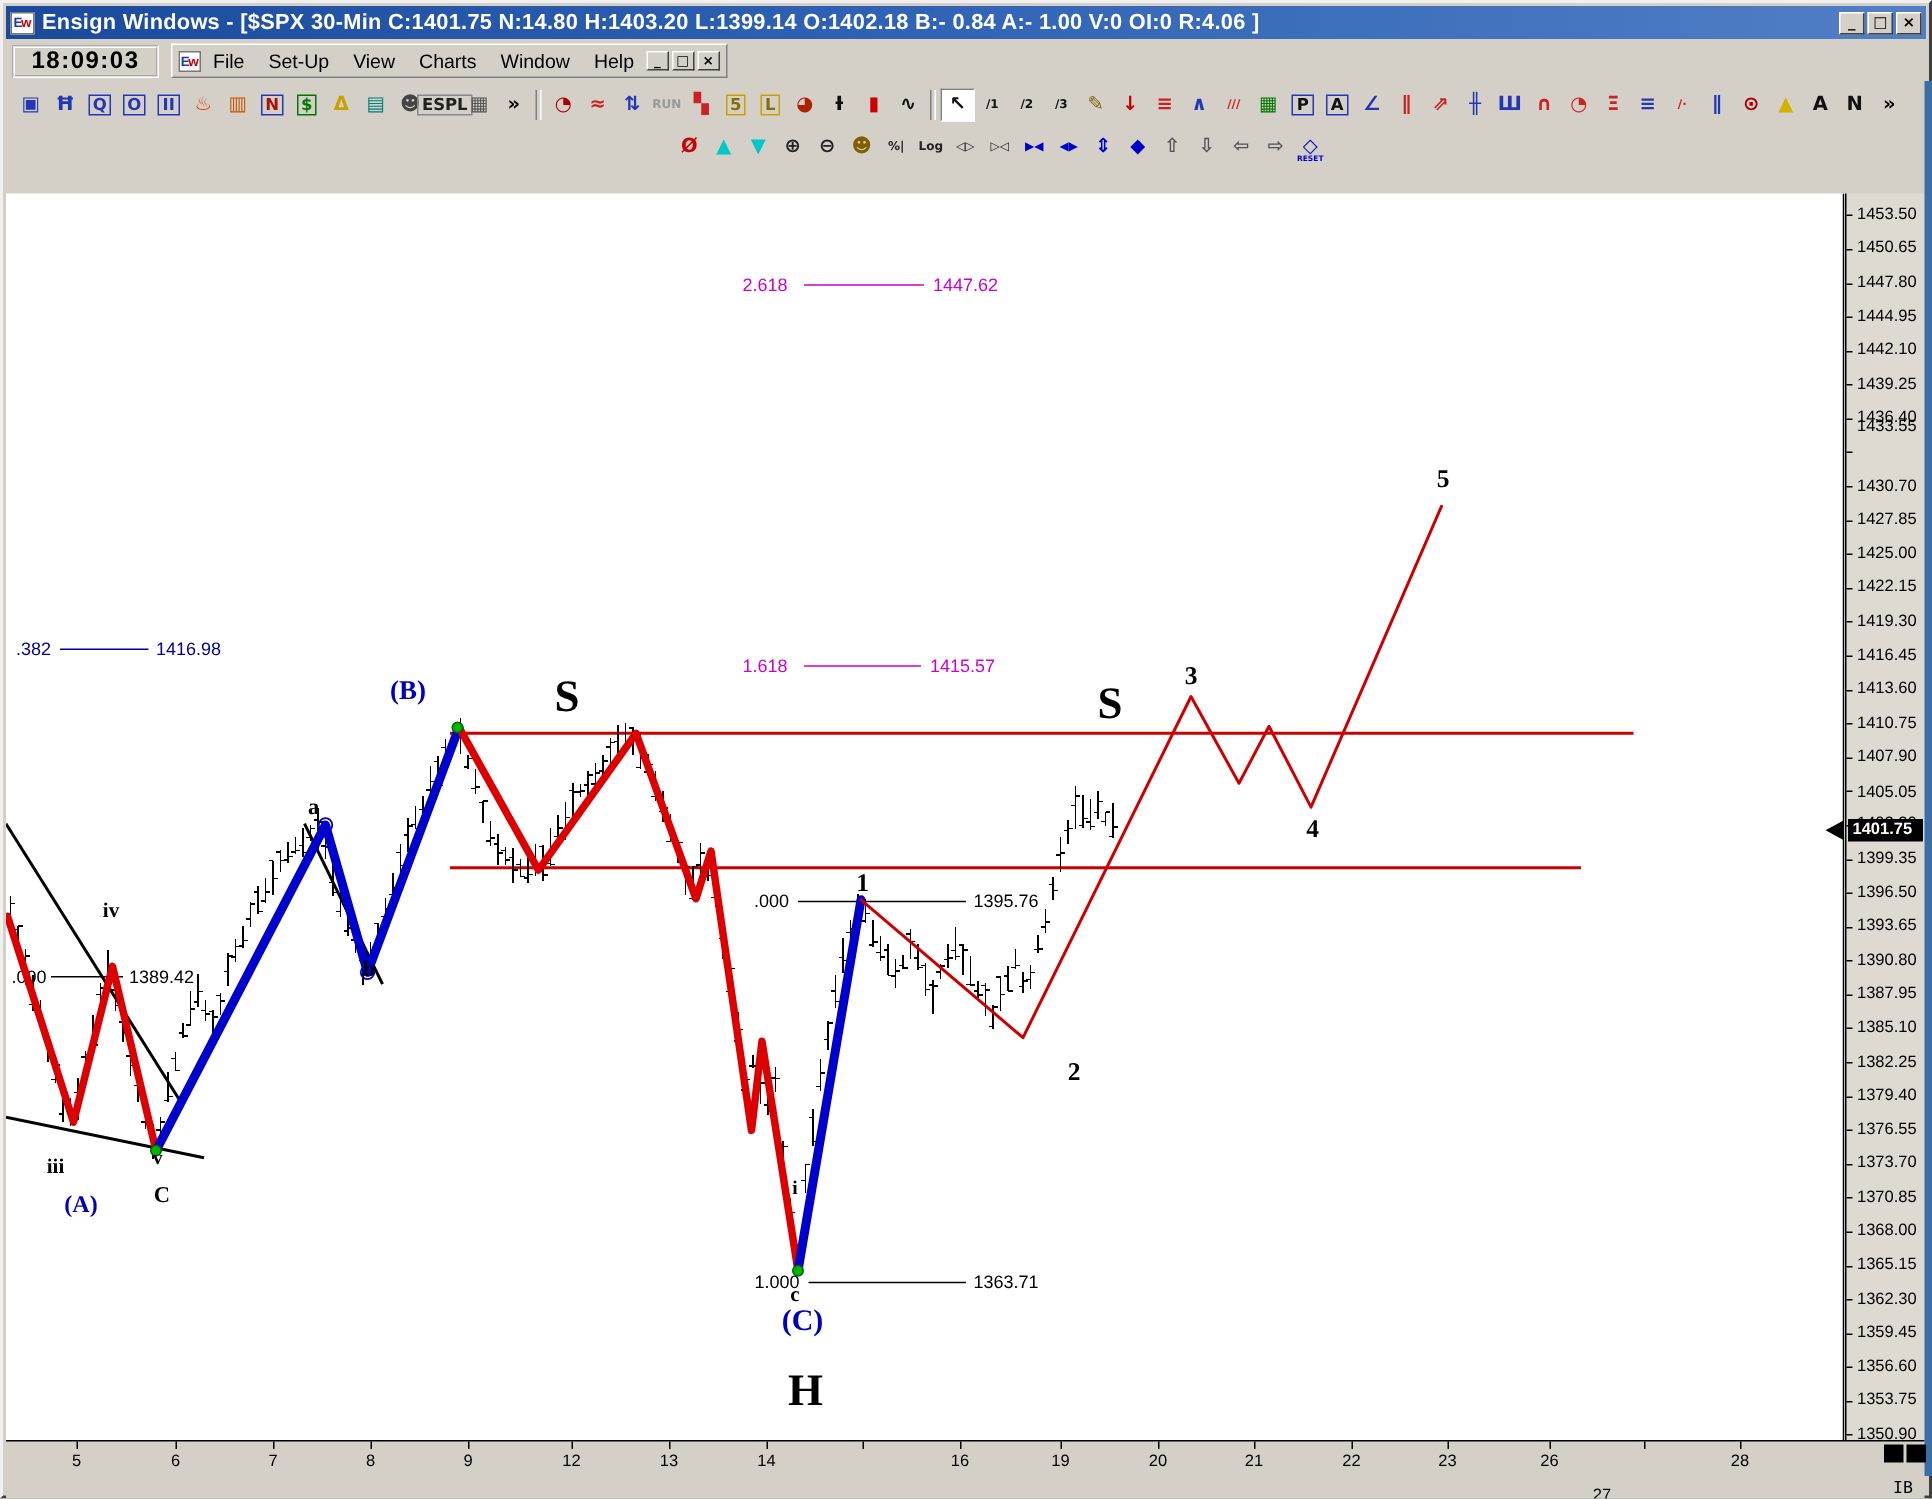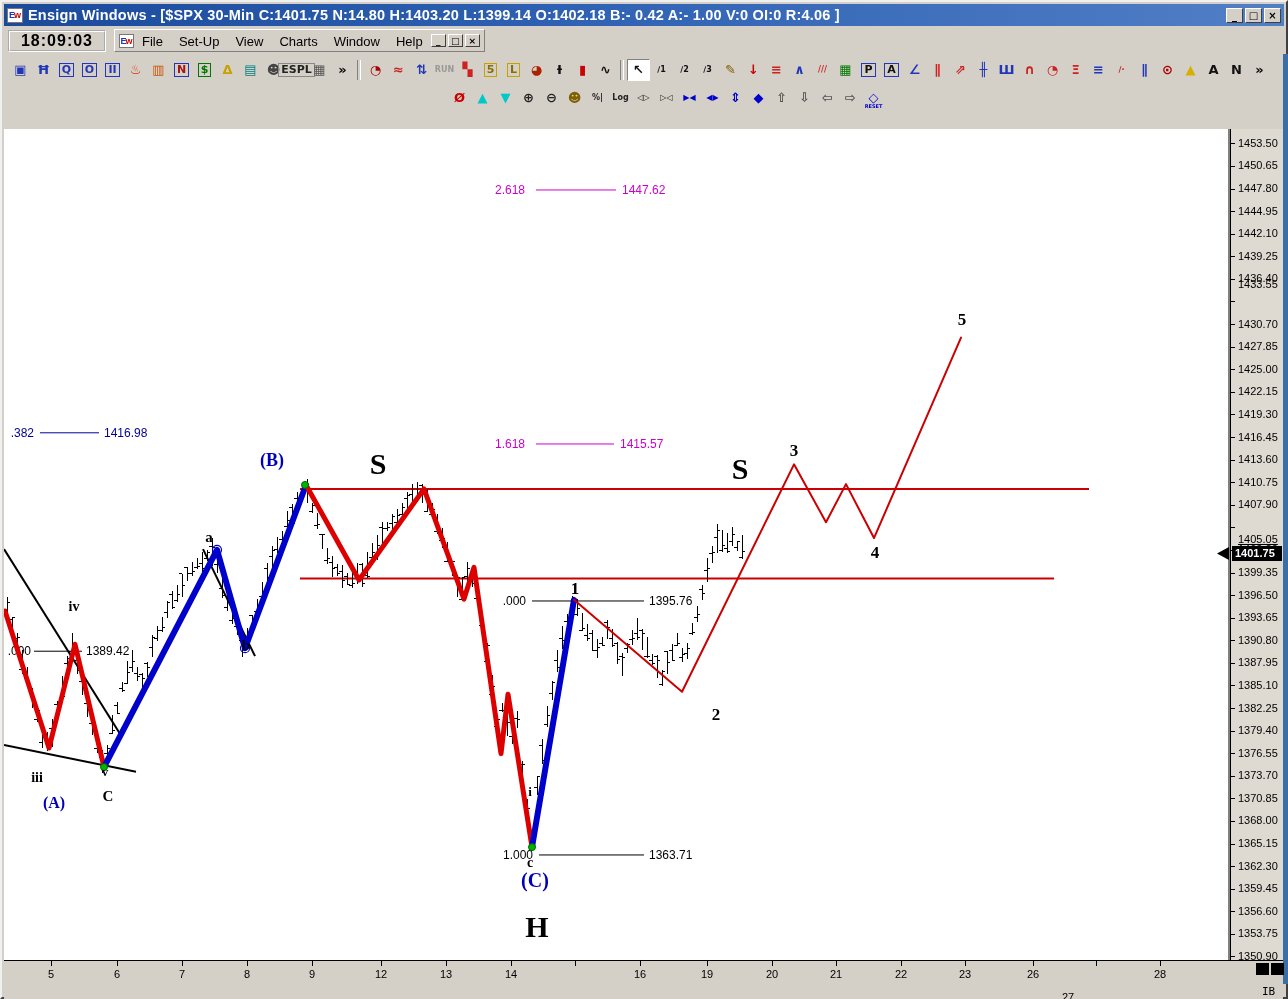--- a/index.html
+++ b/index.html
@@ -62,21 +62,21 @@
 </head>
 <body>
 
 <div class="window">
 
   <div class="titlebar">
     <span class="logo">
         <span class="e">E</span>
         <span class="w">w</span>
       </span>
-    <span class="title-text">Ensign Windows - [$SPX 30-Min C:1401.75 N:14.80 H:1403.20 L:1399.14 O:1402.18 B:- 0.42 A:- 1.00 V:0 OI:0 R:4.06 ]</span>
+    <span class="title-text">Ensign Windows - [$SPX 30-Min C:1401.75 N:14.80 H:1403.20 L:1399.14 O:1402.18 B:- 0.84 A:- 1.00 V:0 OI:0 R:4.06 ]</span>
     <span class="win-btns" id="title-btns">
         <span class="wbtn">_</span>
         <span class="wbtn">□</span>
         <span class="wbtn">×</span>
       </span>
   </div>
 
   <div class="menubar">
     <div class="clock">18:09:03</div>
     <div class="menu-panel">
@@ -408,21 +408,21 @@
         <div class="y-label" style="top: 278.916px;">1419.30</div>
         <div class="y-tick" style="top: 308.002px;"></div>
         <div class="y-label" style="top: 301.502px;">1416.45</div>
         <div class="y-tick" style="top: 330.589px;"></div>
         <div class="y-label" style="top: 324.089px;">1413.60</div>
         <div class="y-tick" style="top: 353.175px;"></div>
         <div class="y-label" style="top: 346.675px;">1410.75</div>
         <div class="y-tick" style="top: 375.761px;"></div>
         <div class="y-label" style="top: 369.261px;">1407.90</div>
         <div class="y-tick" style="top: 398.348px;"></div>
-        <div class="y-label" style="top: 404px; text-decoration: underline;">1405.05</div>
+        <div class="y-label" style="top: 393px;">1405.05</div>
         <div class="y-tick" style="top: 420.934px;"></div>
         <div class="y-label" style="top: 414.434px;">1402.20</div>
         <div class="y-tick" style="top: 443.52px;"></div>
         <div class="y-label" style="top: 437.02px;">1399.35</div>
         <div class="y-tick" style="top: 466.106px;"></div>
         <div class="y-label" style="top: 459.606px;">1396.50</div>
         <div class="y-tick" style="top: 488.692px;"></div>
         <div class="y-label" style="top: 482.192px;">1393.65</div>
         <div class="y-tick" style="top: 511.279px;"></div>
         <div class="y-label" style="top: 504.779px;">1390.80</div>

